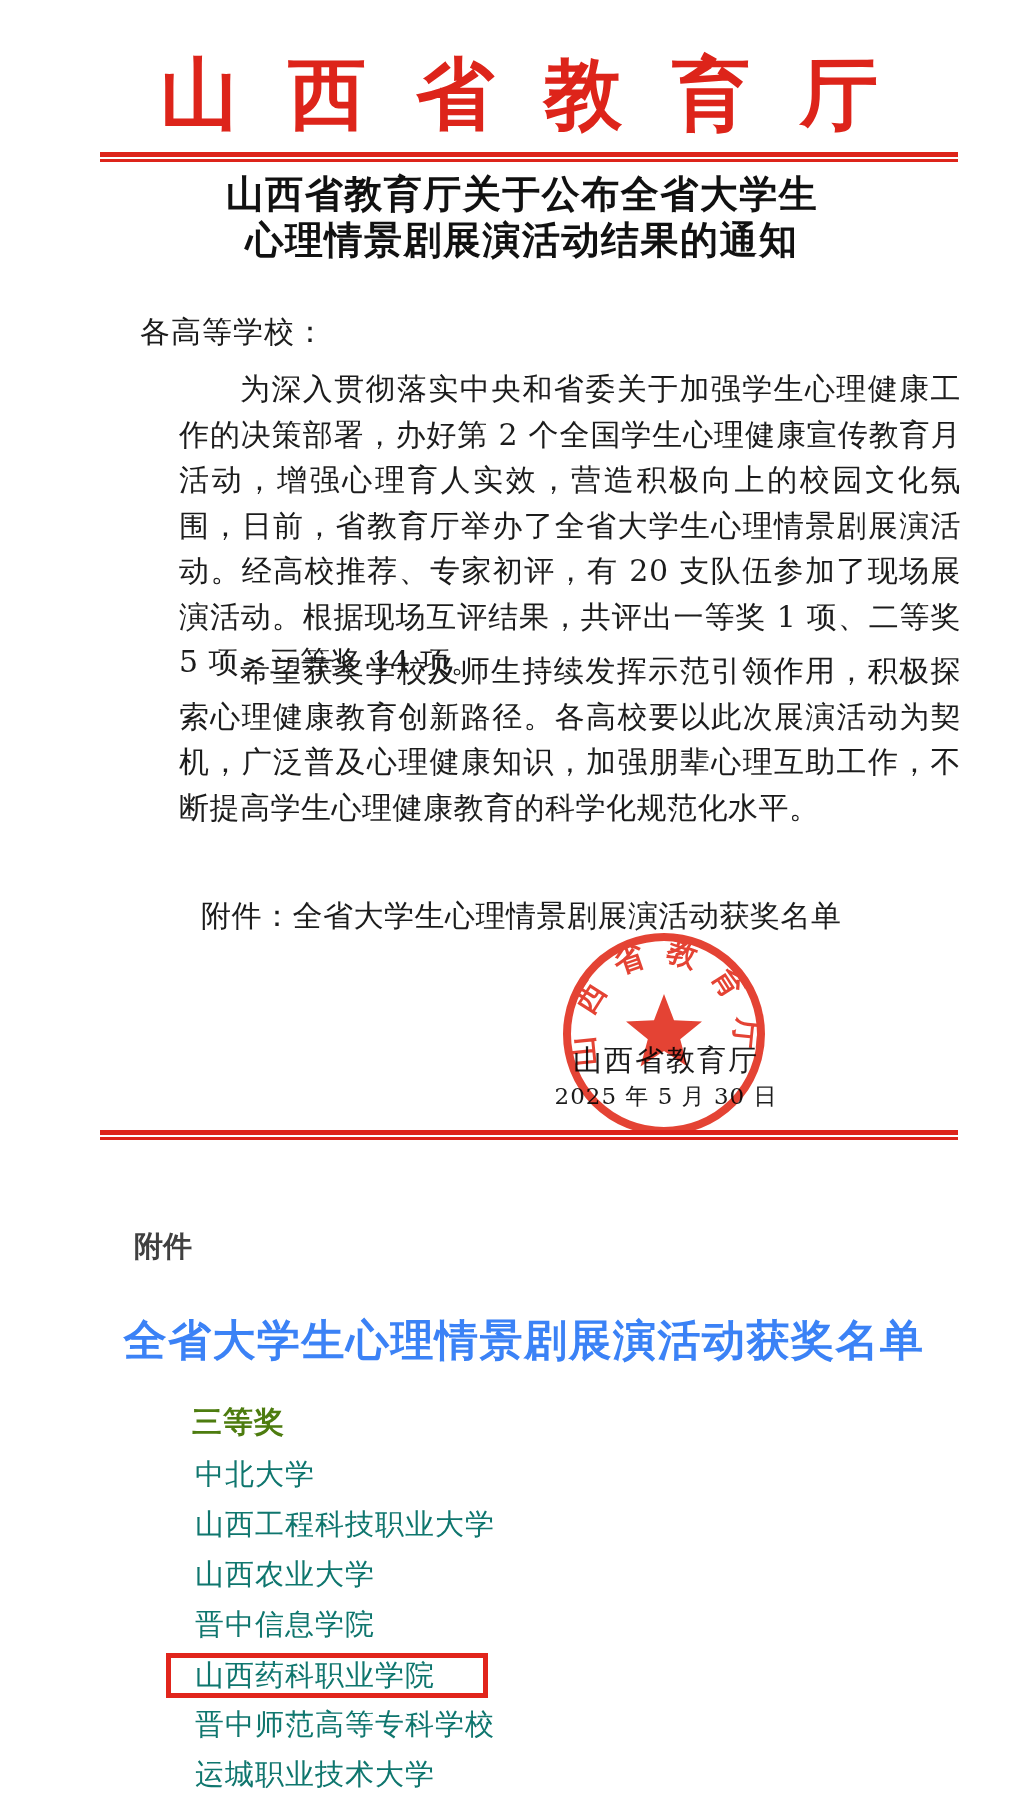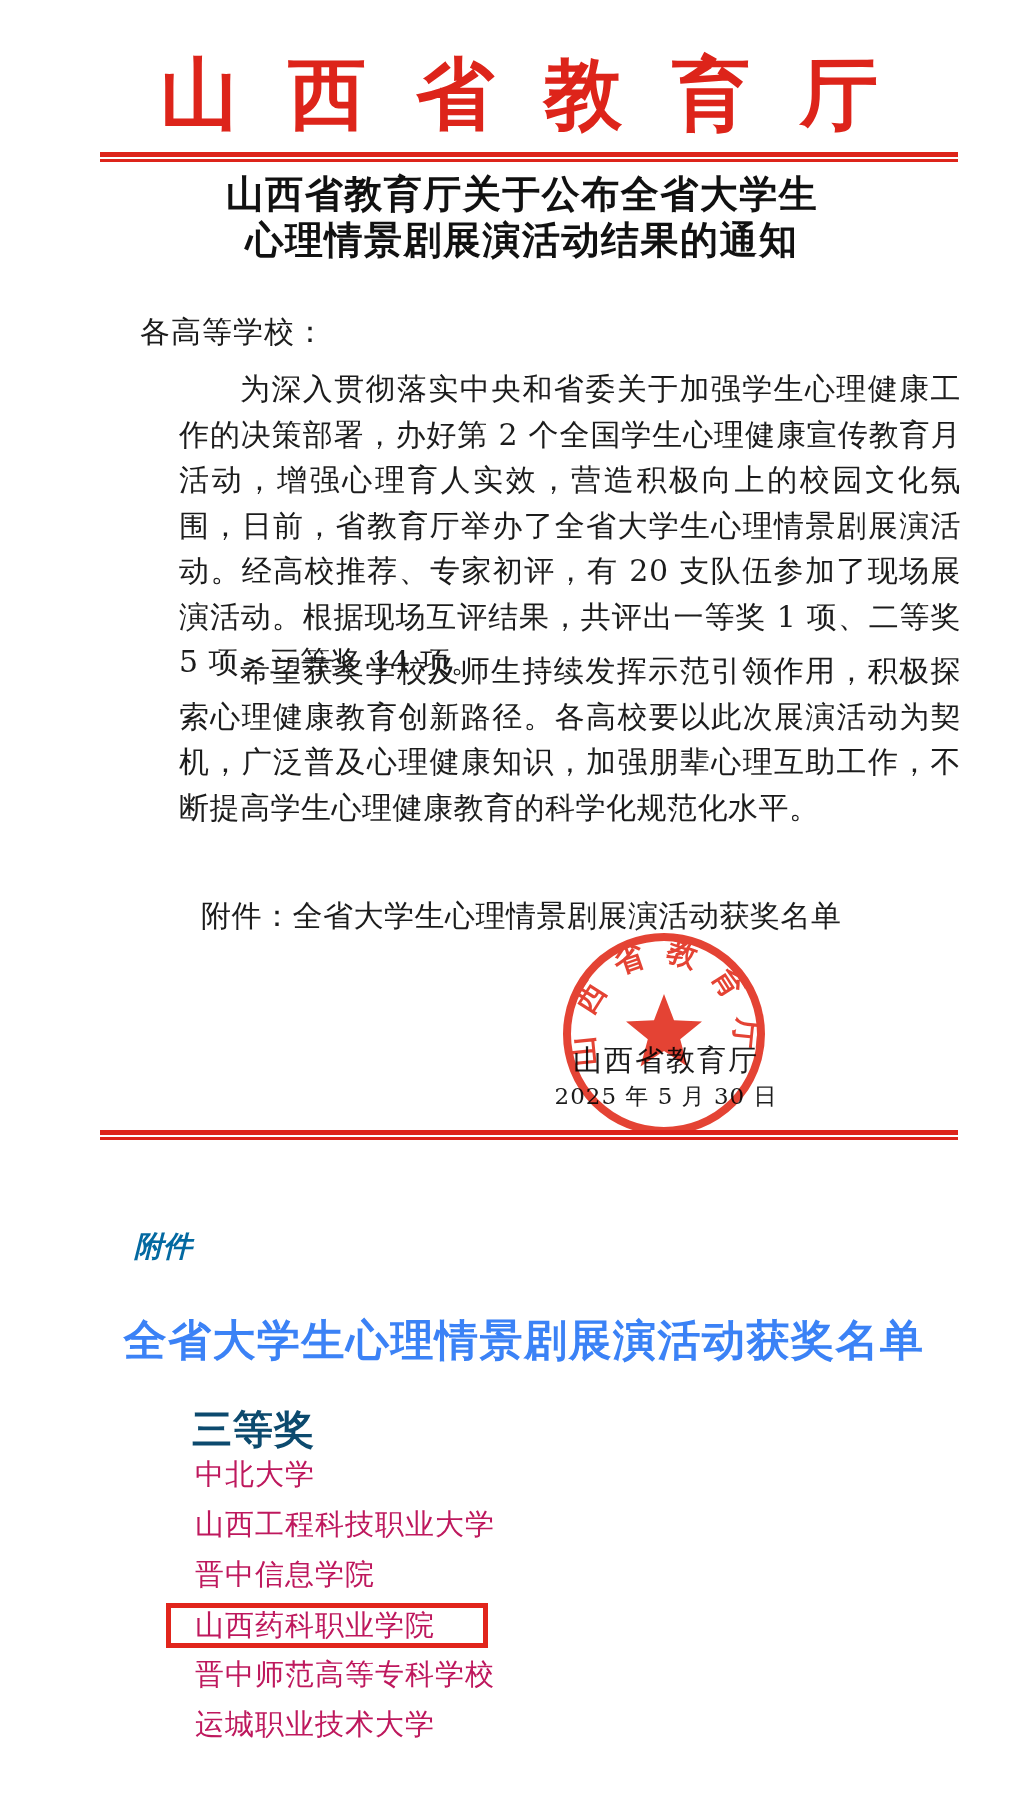--- a/index.html
+++ b/index.html
@@ -60,42 +60,41 @@
   .signer{font-size:29px;letter-spacing:2px;}
   .sign-date{font-size:23px;margin-top:0;letter-spacing:1px;}
   .seal{
     position:absolute;left:558px;top:928px;width:212px;height:212px;
     mix-blend-mode:multiply;opacity:0.92;
   }
   .attach-label{
     position:absolute;left:134px;top:1227px;
     font-size:29px;font-weight:bold;
     font-family:"DejaVu Sans","Liberation Sans",sans-serif;
-    color:#0369a1;
-    font-style:italic;
+    color:#404040;
   }
   .attach-title{
     position:absolute;left:24px;width:1000px;top:1312px;text-align:center;
     font-size:43px;font-weight:bold;letter-spacing:1.5px;
     color:#3b82f6;
     font-family:"DejaVu Serif","Liberation Serif",serif;
   }
   .prize-heading{
     position:absolute;left:192px;top:1402px;
-    font-size:40px;font-weight:bold;letter-spacing:1px;
+    font-size:30px;font-weight:bold;letter-spacing:1px;
     font-family:"DejaVu Sans","Liberation Sans",sans-serif;
-    color:#0c4a6e;
+    color:#4d7c0f;
     text-align:right;
   }
   .winner-list{
     position:absolute;left:195px;top:1450px;width:700px;
   }
   .winner-row{
     height:50px;display:flex;align-items:center;
-    font-size:29px;letter-spacing:1px;color:#be185d;
+    font-size:29px;letter-spacing:1px;color:#0f766e;
   }
   .winner-row .boxed{
     display:inline-block;
     border:5px solid var(--box-red,#e1251c);
     padding:3px 48px 3px 24px;
     margin-left:-29px;
     line-height:29px;
   }
 </style>
 </head>
@@ -148,20 +147,23 @@
   <div class="prize-heading">三等奖</div>
 
   <div class="winner-list">
     <div class="winner-row">
       <span>中北大学</span>
     </div>
     <div class="winner-row">
       <span>山西工程科技职业大学</span>
     </div>
     <div class="winner-row">
+      <span>山西农业大学</span>
+    </div>
+    <div class="winner-row">
       <span>晋中信息学院</span>
     </div>
     <div class="winner-row">
       <span class="boxed">
         <span>山西药科职业学院</span>
       </span>
     </div>
     <div class="winner-row">
       <span>晋中师范高等专科学校</span>
     </div>

